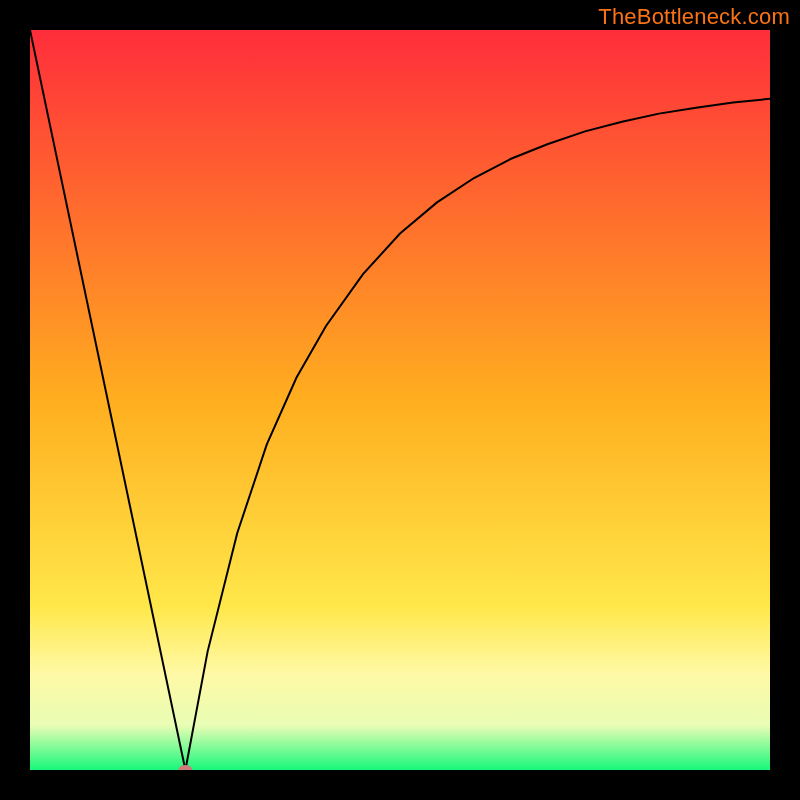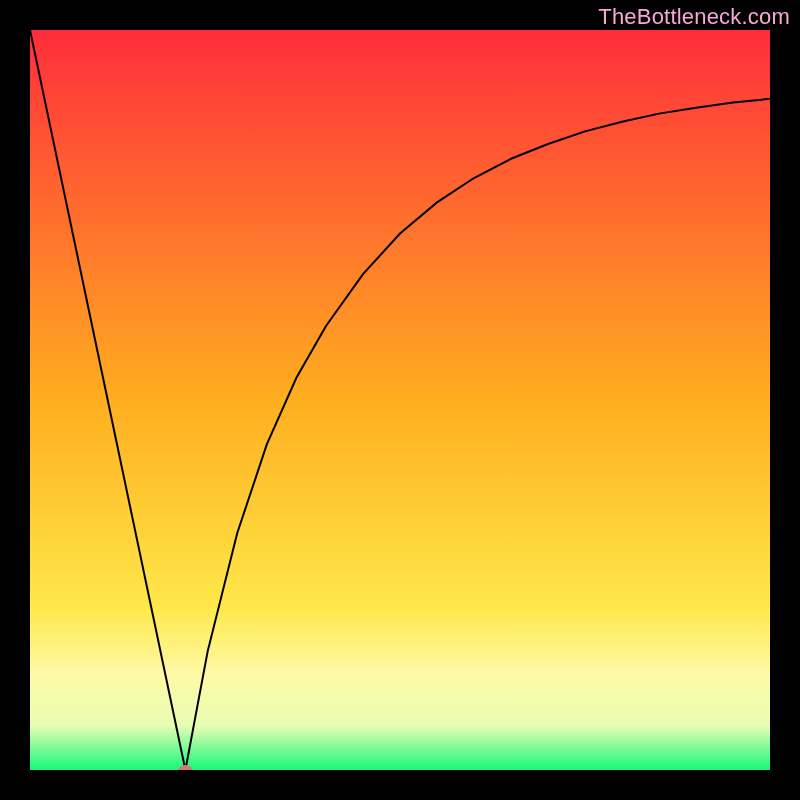--- a/index.html
+++ b/index.html
@@ -14,21 +14,21 @@
   .frame {
     position: relative;
     width: 800px;
     height: 800px;
     background: #000;
   }
   .watermark {
     position: absolute;
     top: 4px;
     right: 10px;
-    color: #f9a8d4;
+    color: #f97316;
     font-size: 22px;
     font-weight: 500;
     letter-spacing: 0.2px;
     z-index: 10;
   }
   .plot-area {
     position: absolute;
     left: 30px;
     top: 30px;
     width: 740px;

